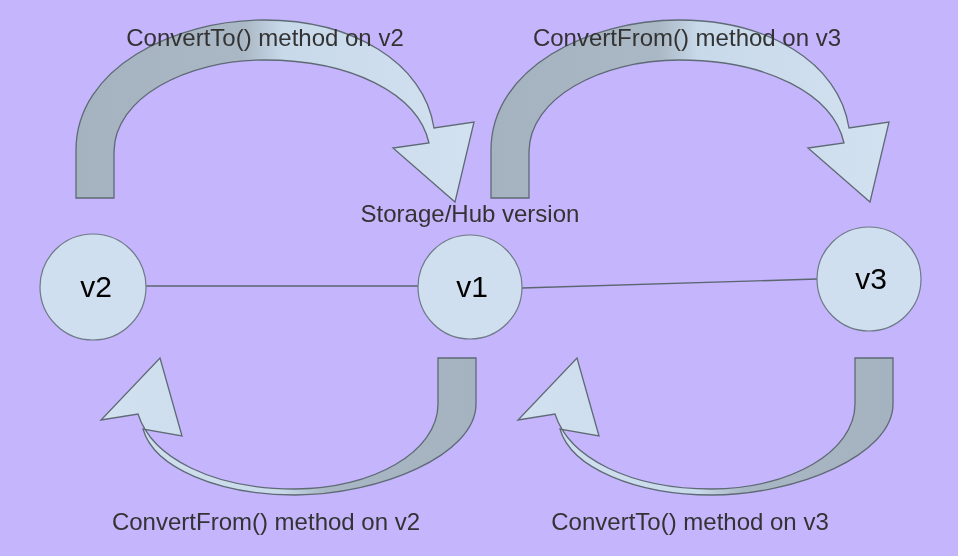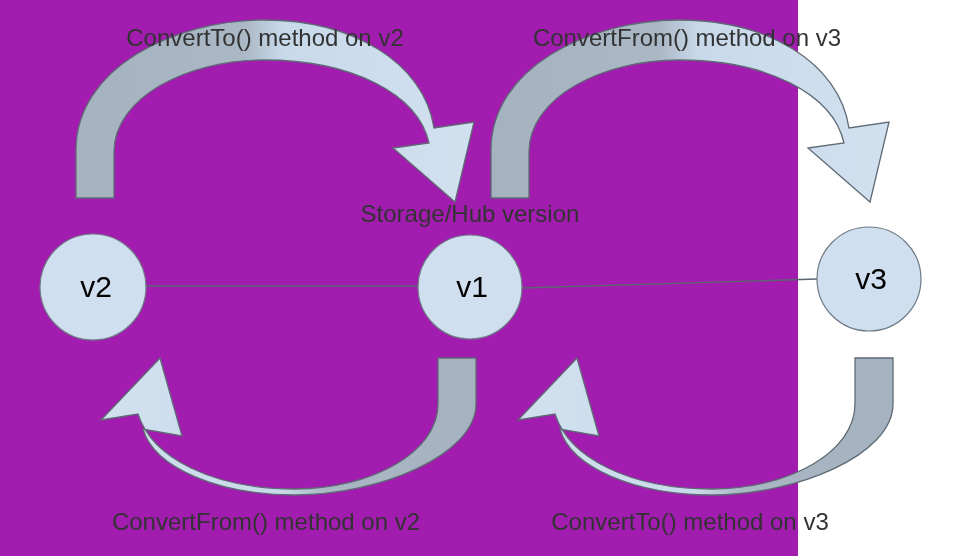--- a/index.html
+++ b/index.html
@@ -8,23 +8,23 @@
     background: #ffffff;
   }
   body {
     width: 958px;
     height: 556px;
     font-family: "Liberation Sans", sans-serif;
     overflow: hidden;
   }
   #diagram-root {
     position: relative;
-    width: 798px;
+    width: 958px;
     height: 556px;
-    background: #a21caf;
+    background: #c4b5fd;
   }
   svg.canvas {
     position: absolute;
     top: 0;
     left: 0;
     width: 958px;
     height: 556px;
     display: block;
   }
   text.label {

